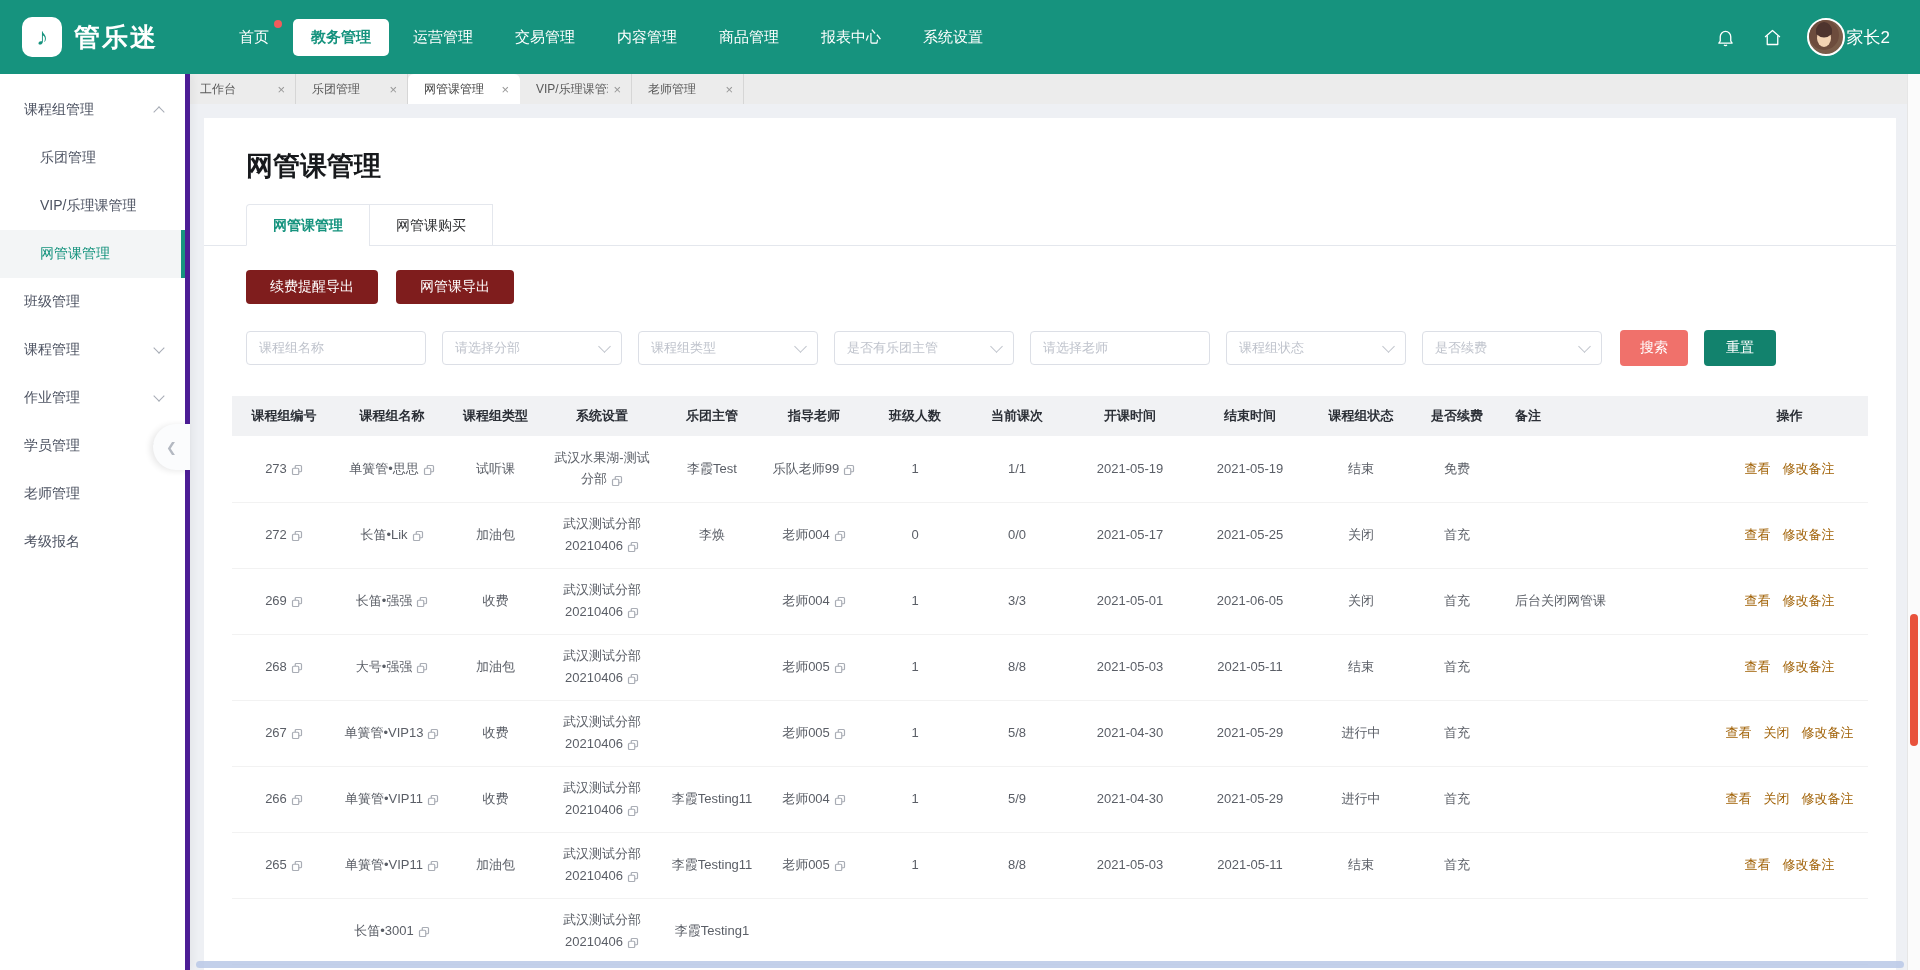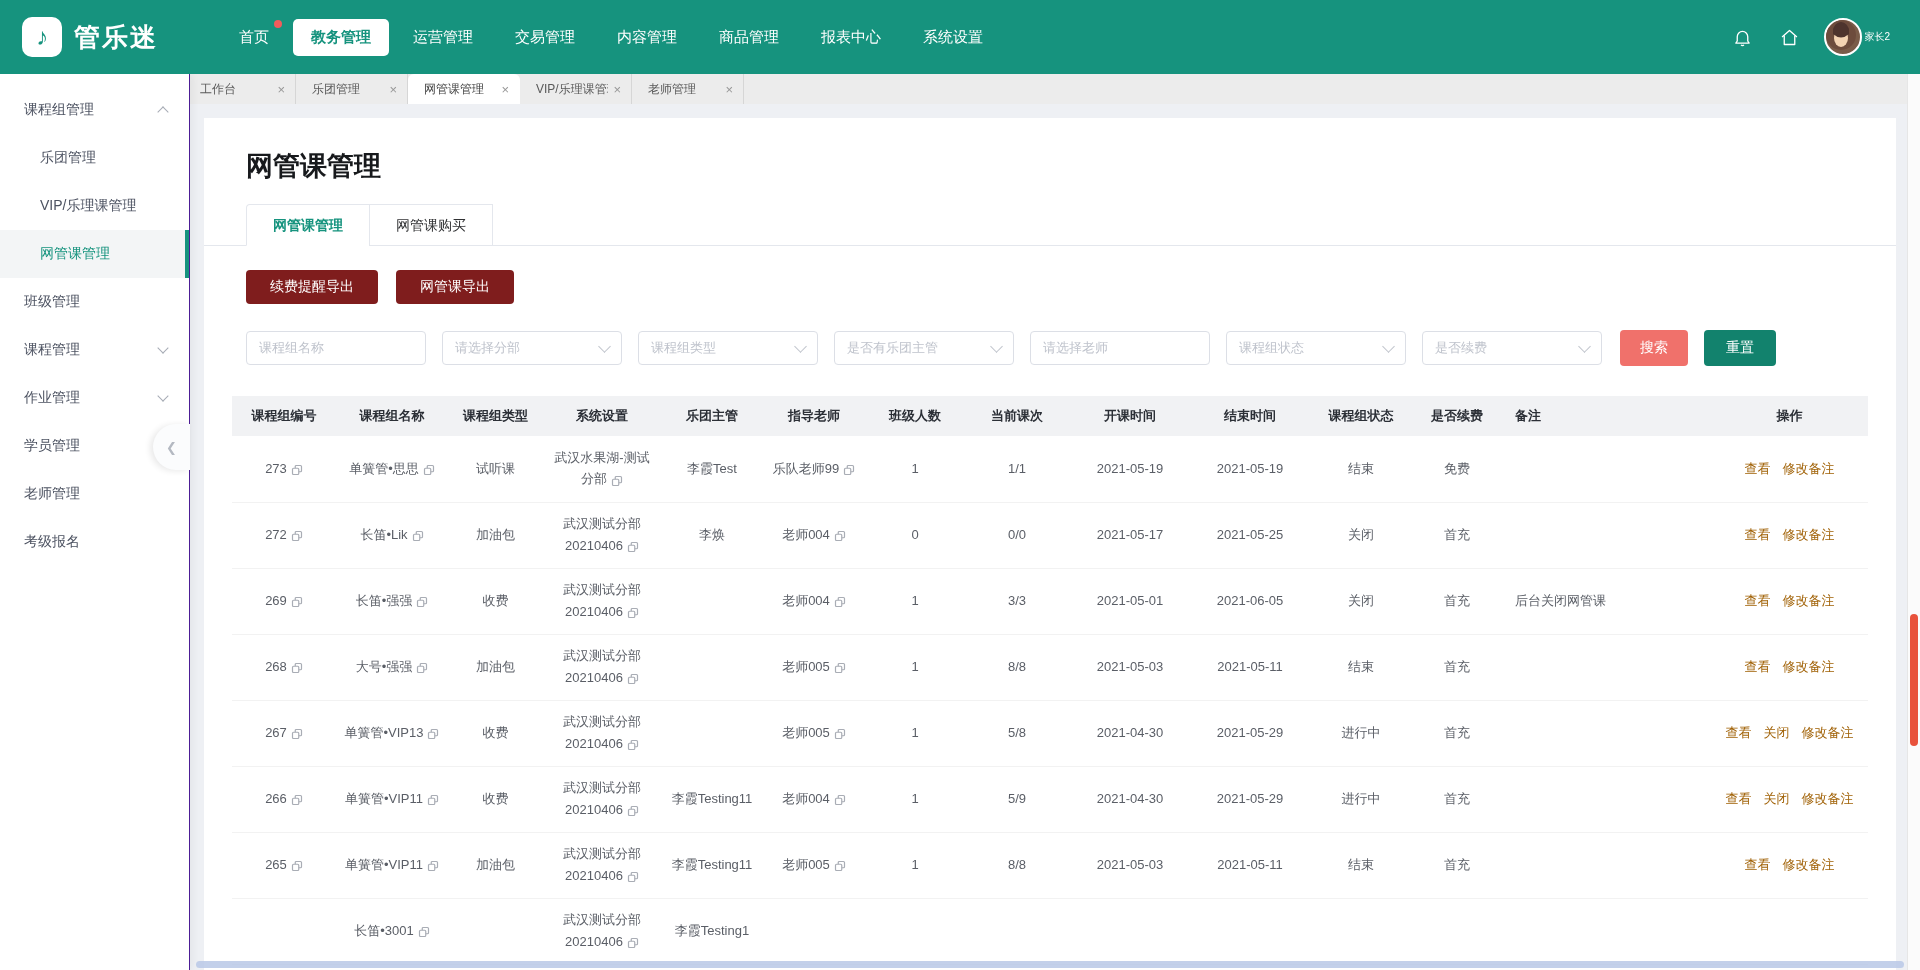--- a/index.html
+++ b/index.html
@@ -15,34 +15,34 @@
   .brand-text{color:#fff;font-size:26px;font-weight:700;margin-left:12px;letter-spacing:2px;white-space:nowrap}
   .nav-menu{display:flex;align-items:flex-start;margin-left:6px}
   .nav-item{position:relative;color:#fff;font-size:15px;padding:9px 18px;margin:0 3px;cursor:pointer;
             border-radius:5px;white-space:nowrap}
   .nav-item.active{background:#fff;color:#16937e;font-weight:700}
   .nav-dot{position:absolute;top:1px;right:5px;width:8px;height:8px;border-radius:50%;background:#f25c5c}
   .nav-right{margin-left:auto;display:flex;align-items:center;margin-right:30px;color:#fff}
   .icon-btn{margin-left:26px;cursor:pointer;display:flex;align-items:center}
   .avatar{width:34px;height:34px;border-radius:50%;margin-left:24px;border:2px solid #fff;
           overflow:hidden;background:#7a5c49;flex:0 0 auto}
-  .username{font-size:10px;margin-left:2px;white-space:nowrap}
+  .username{font-size:17px;margin-left:2px;white-space:nowrap}
 
   
   .tabbar{position:absolute;left:176px;top:74px;right:12px;height:30px;background:#ececec;
           display:flex;align-items:stretch;z-index:5;padding-left:8px}
   .tb-tab{display:flex;align-items:center;width:112px;min-width:112px;padding:0 10px 0 16px;font-size:12px;
           color:#595959;border-right:1px solid #d6d6d6;cursor:pointer;box-sizing:border-box}
   .tb-tab .lbl{flex:1;white-space:nowrap;overflow:hidden}
   .tb-close{color:#979797;font-size:13px;margin-left:5px}
   .tb-tab.active{background:#fff;border-radius:6px 6px 0 0;border-right:1px solid transparent;color:#444}
 
   
   .sidebar{position:absolute;left:0;top:74px;width:190px;bottom:0;background:#fff;
-           box-shadow:2px 0 8px rgba(29,35,41,.06);border-right:1px solid #4c1d95;padding-top:12px;z-index:6;box-sizing:border-box}
+           box-shadow:2px 0 8px rgba(29,35,41,.06);border-right:5px solid #4c1d95;padding-top:12px;z-index:6;box-sizing:border-box}
   .side-item{height:48px;display:flex;align-items:center;font-size:14px;color:#4c5261;cursor:pointer;
              padding-left:24px;position:relative}
   .side-item.lvl2{padding-left:40px}
   .side-item.active{background:#f3f5f6;color:#16937e;font-weight:500}
   .side-item.active::after{content:"";position:absolute;right:0;top:0;bottom:0;width:4px;background:#16937e}
   .chev{position:absolute;right:22px;width:7px;height:7px;border-right:1.4px solid #a6abb5;
         border-bottom:1.4px solid #a6abb5}
   .chev.down{transform:rotate(45deg);margin-top:-4px}
   .chev.up{transform:rotate(-135deg);margin-top:4px}
 

